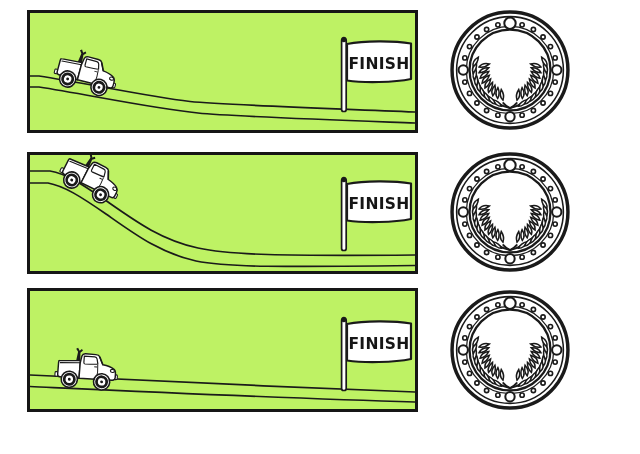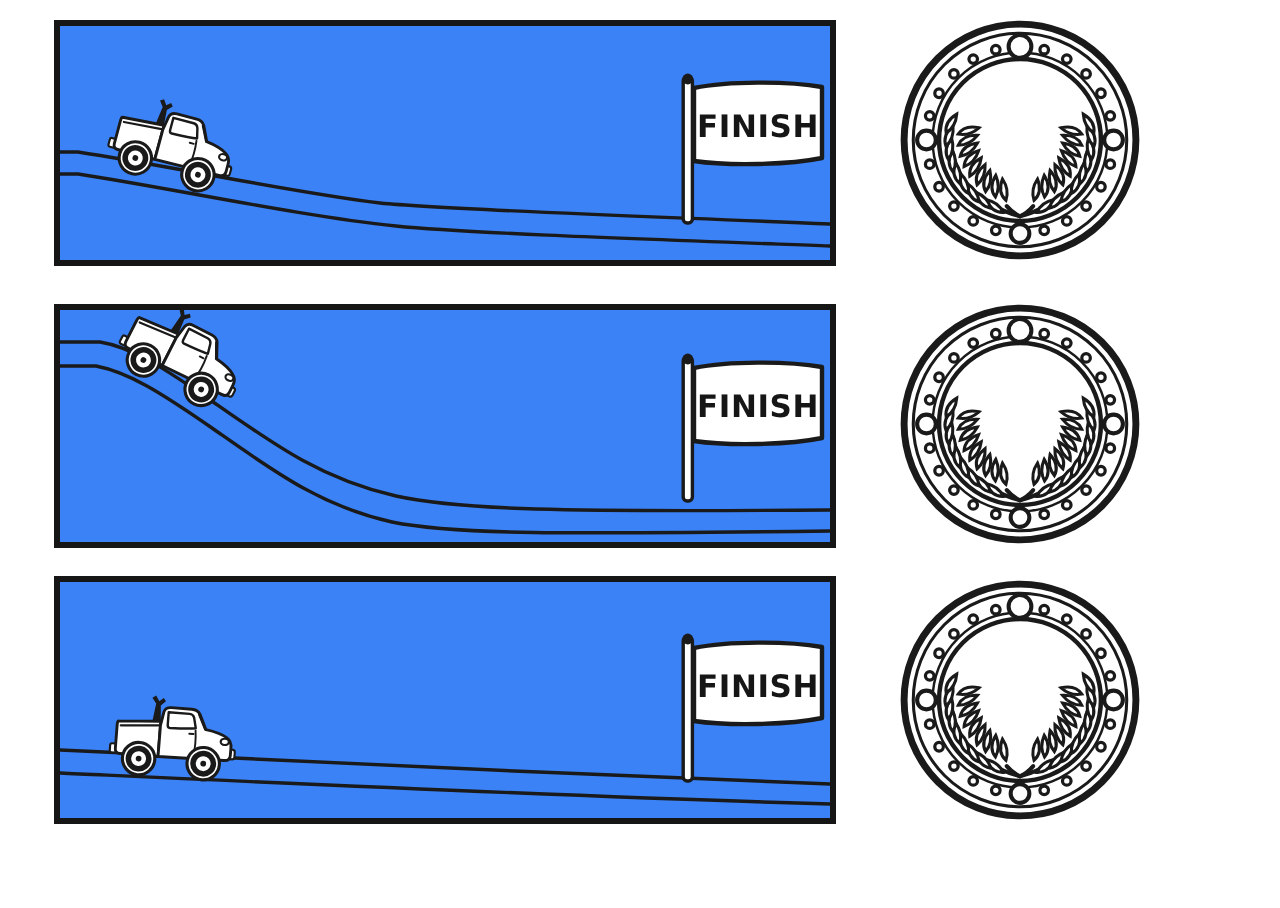--- a/index.html
+++ b/index.html
@@ -1,19 +1,19 @@
 <!DOCTYPE html>
 <html><head>
 <meta charset="utf-8">
 <style>
   html,body{margin:0;padding:0;background:#fff;}
   .stage{position:relative;width:640px;height:454px;background:#fff;overflow:hidden;
          font-family:"DejaVu Sans",sans-serif;}
   .panel{position:absolute;left:27px;width:391px;box-sizing:border-box;
-         border:3px solid #161616;background:#3b82f6;}
+         border:3px solid #161616;background:#bef264;}
   .panel-1{top:10px;height:123px;}
   .panel-2{top:152px;height:122px;}
   .panel-3{top:288px;height:124px;}
   .scene{width:100%;height:100%;display:block;}
   .medal{position:absolute;left:449px;width:122px;height:122px;}
   .medal-1{top:9px;}
   .medal-2{top:151px;}
   .medal-3{top:289px;}
   .medal svg{width:100%;height:100%;display:block;}
   .road{fill:none;stroke:#1a1a1a;stroke-width:1.7px;stroke-linecap:round;}

